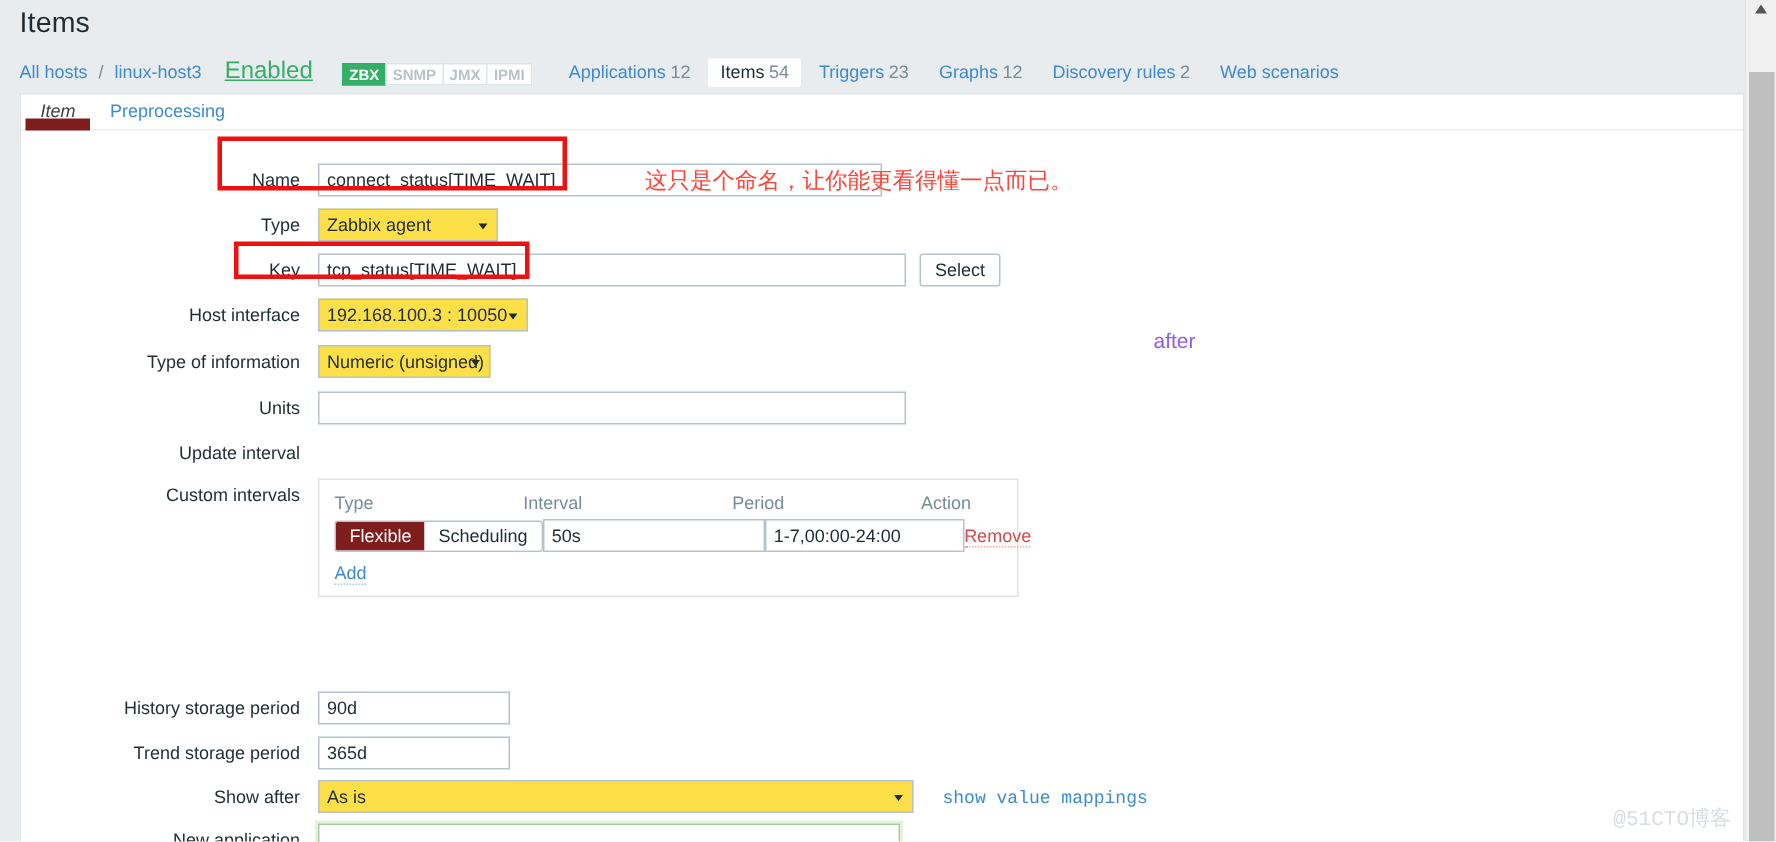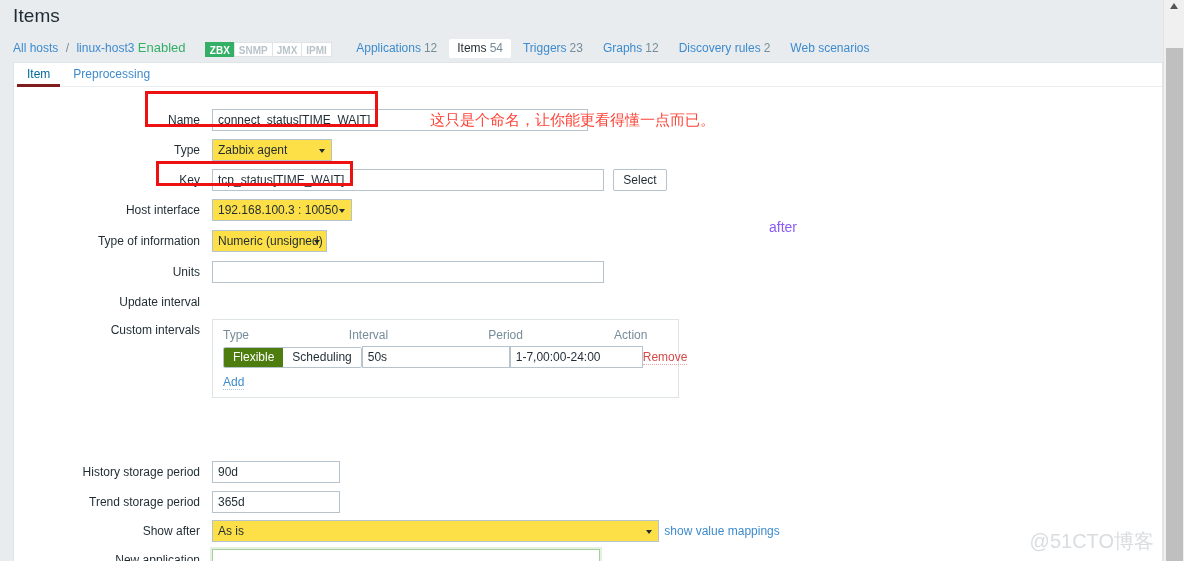--- a/index.html
+++ b/index.html
@@ -27,21 +27,21 @@
 
   
   .crumb-bar {
     position: absolute; left: 0; top: 33px; width: 1163px; height: 29px;
     background: #e8ecef;
     white-space: nowrap;
   }
   .crumb-inner { position: absolute; left: 13px; top: 0; height: 29px; line-height: 29px; }
   .crumb-link { color: #3d8bce; text-decoration: none; font-size: 12px; }
   .crumb-sep { color: #768d99; margin: 0 4px; font-size: 12px; }
-  .crumb-status { color: #59db8f; font-size: 13px; }
+  .crumb-status { color: #59db8f; margin-left: 12px; font-size: 16px; text-decoration: underline; }
   .crumb-status.enabled { color: #34af67; }
 
   .iface-badges { display: inline-block; margin-left: 16px; vertical-align: middle; }
   .iface {
     display: inline-block; height: 15px; line-height: 15px;
     padding: 0 4px; font-size: 10px; font-weight: bold;
     border: 1px solid #dfe4e7; color: #b8c3c9; background: #ffffff;
     margin-right: -1px; vertical-align: middle;
   }
   .iface.active { background: #34af67; border-color: #34af67; color: #ffffff; }
@@ -67,21 +67,21 @@
   
   .form-tabs {
     position: absolute; left: 0; top: 0; width: 100%; height: 24px;
     border-bottom: 1px solid #ebeef0;
   }
   .form-tab {
     display: inline-block; height: 24px; line-height: 22px;
     padding: 0 10px; font-size: 12px; color: #3d8bce;
     text-decoration: none; margin-left: 3px;
   }
-  .form-tab.active { color: #0369a1; border-bottom: 3px solid #7f1d1d; }
+  .form-tab.active { color: #404040; border-bottom: 8px solid #7f1d1d; font-style: italic; }
 
   
   .form-area { position: absolute; left: 0; top: 24px; width: 100%; }
   .frow { position: absolute; left: 0; width: 100%; height: 22px; }
   .flabel {
     position: absolute; left: 0; width: 186px; top: 0;
     text-align: right; line-height: 22px; font-size: 12px; color: #1f2c33;
     padding-right: 0;
   }
   .fctl { position: absolute; left: 198px; top: 0; }
@@ -127,21 +127,21 @@
   .ci-row { display: flex; align-items: center; }
   .ci-c1 { width: 140px; }
   .ci-c2 { width: 155px; }
   .ci-c3 { width: 140px; }
   .ci-c4 { width: 60px; }
   .radio-seg { display: inline-flex; border: 1px solid #b6c3cc; border-radius: 2px; overflow: hidden; height: 21px; }
   .radio-seg span {
     display: inline-block; height: 19px; line-height: 19px; padding: 0 9px;
     font-size: 12px; color: #1f2c33; background: #fff; cursor: pointer;
   }
-  .radio-seg span.on { background: #4d7c0f; color: #ffffff; }
+  .radio-seg span.on { background: #7f1d1d; color: #ffffff; }
   .ci-add { margin-top: 7px; }
 
   
   .anno-box {
     position: absolute; border: 3px solid #ee1111; pointer-events: none;
   }
   .anno-text {
     position: absolute; color: #ff4338; font-size: 15px;
     font-family: "DejaVu Sans", "Liberation Sans", sans-serif;
     white-space: nowrap;
@@ -161,22 +161,22 @@
     width: 0; height: 0; border-left: 4.5px solid transparent;
     border-right: 4.5px solid transparent; border-bottom: 6px solid #555;
   }
   .vscroll .thumb {
     position: absolute; left: 2px; top: 48px; width: 17px; height: 513px;
     background: #bfbfbf;
   }
 
   .watermark {
     position: absolute; right: 30px; bottom: 6px;
-    font-size: 20px; color: #d9dde0;
-    font-family: Liberation Sans, sans-serif;
+    font-size: 14px; color: #d9dde0;
+    font-family: Liberation Mono, monospace;
   }
 </style>
 </head>
 <body>
 
 <div id="root">
 
   <div class="page-header">
     <div class="page-title">Items</div>
   </div>
@@ -306,25 +306,25 @@
       <div class="frow" style="top:404px;">
         <div class="flabel">Trend storage period</div>
         <div class="fctl">
           <input class="txt" style="width: 128px;" value="365d">
         </div>
       </div>
 
       <div class="frow" style="top:433px;">
         <div class="flabel">Show after</div>
         <div class="fctl">
-          <div class="sel" style="width:447px;">
+          <div class="sel" style="width:397px;">
             <span>As is</span>
             <span class="arrow"></span>
           </div>
-          <a class="lnk plain" href="#" style="margin-left:2px;">show value mappings</a>
+          <a class="lnk plain" href="#" style="margin-left:16px;font-family:Liberation Mono, monospace;">show value mappings</a>
         </div>
       </div>
 
       <div class="frow" style="top:462px; height:26px;">
         <div class="flabel">New application</div>
         <div class="fctl">
           <input class="txt green-focus" style="width: 388px;" value="">
         </div>
       </div>
 

